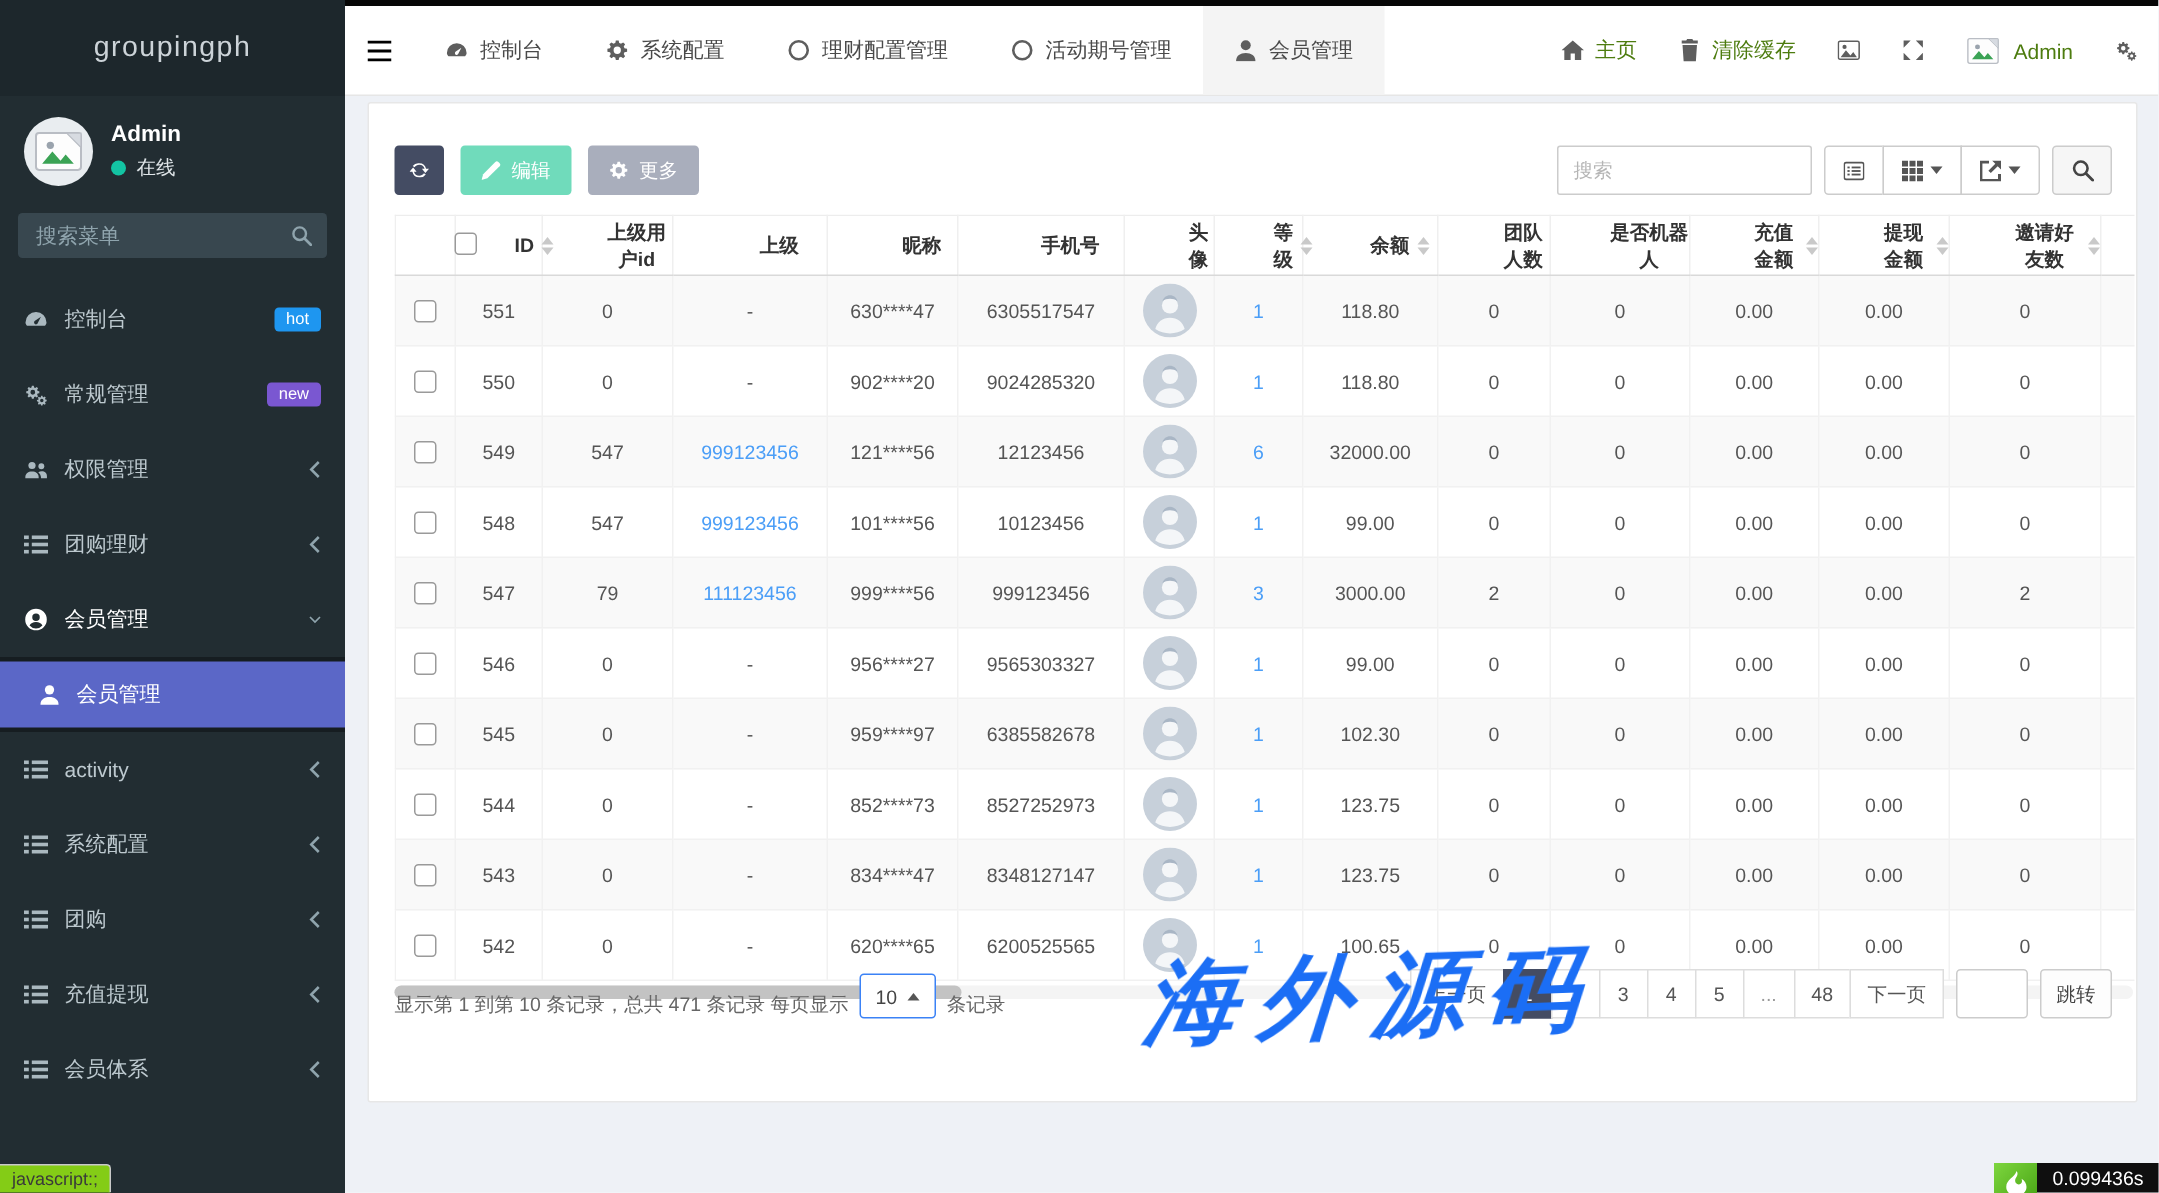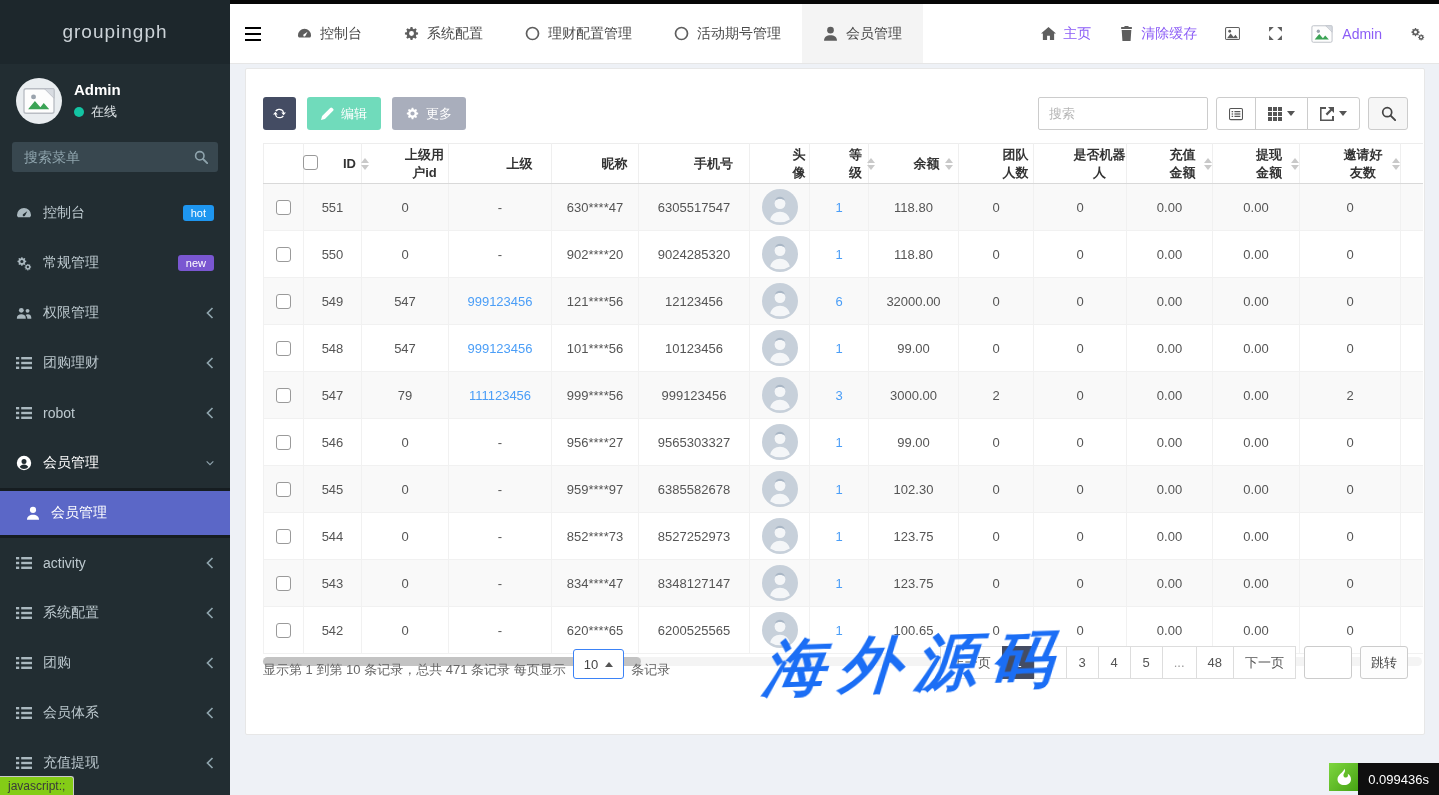--- a/index.html
+++ b/index.html
@@ -32,21 +32,21 @@
 
   
   .main { margin-left:230px; height:100%; position:relative; }
   .topnav { height:64px; background:#fff; border-top:4px solid #060606; border-bottom:1px solid #e6e6e6; display:flex; align-items:stretch; }
   .hamburger { width:46px; display:flex; align-items:center; justify-content:center; color:#4a4a4a; cursor:pointer; }
   .hamburger svg { width:16px; height:14px; }
   .nav-tab { display:flex; align-items:center; gap:8px; padding:0 21px; font-size:14px; color:#4a4a4a; cursor:pointer; }
   .nav-tab .ic { font-size:15px; color:#5e5e5e; }
   .nav-tab.active { background:#f4f4f4; }
   .topnav-right { margin-left:auto; display:flex; align-items:center; }
-  .tn-item { display:flex; align-items:center; gap:7px; padding:0 14px; font-size:14px; color:#8b5cf6; height:100%; cursor:pointer; }
+  .tn-item { display:flex; align-items:center; gap:7px; padding:0 14px; font-size:14px; color:#4d7c0f; height:100%; cursor:pointer; }
   .tn-item .ic { font-size:15px; color:#5e5e5e; }
   .tn-avatar { width:24px; height:22px; }
 
   
   .content { position:absolute; top:64px; left:0; right:0; bottom:0; background:#eef1f6; }
   .card { position:absolute; left:15px; top:4px; width:1180px; height:667px; background:#fff; border:1px solid #e7e7e7; border-radius:2px; }
   .toolbar { position:absolute; left:17px; right:16px; top:28px; height:33px; display:flex; align-items:center; }
   .btn { height:33px; border:none; border-radius:3px; color:#fff; font-size:13px; display:inline-flex; align-items:center; gap:7px; padding:0 14px; cursor:pointer; font-family:inherit; }
   .btn .ic { font-size:13px; }
   .btn.square { width:33px; padding:0; justify-content:center; }
@@ -88,21 +88,21 @@
   .pager { margin-left:auto; display:flex; list-style:none; }
   .pager li { min-width:33px; height:33px; border:1px solid #ddd; background:#fff; color:#555; display:flex; align-items:center; justify-content:center; padding:0 11px; margin-left:-1px; cursor:pointer; font-size:13px; }
   .pager li.active { background:#444c63; border-color:#444c63; color:#fff; }
   .pager li.dots { color:#999; cursor:default; }
   .jump-input { width:48px; height:33px; border:1px solid #ccc; border-radius:3px; margin-left:8px; outline:none; padding:0 6px; font-family:inherit; }
   .jump-btn { height:33px; padding:0 10px; margin-left:8px; background:#fdfdfd; border:1px solid #ccc; border-radius:3px; color:#444; font-size:13px; cursor:pointer; font-family:inherit; }
 
   
   .watermark { position:fixed; left:763px; top:622px; font-family:"DejaVu Serif", serif; font-style:italic; font-weight:bold; font-size:62px; letter-spacing:14px; color:#1b6ef5; z-index:60; transform:rotate(-2deg) skewX(-6deg); pointer-events:none; white-space:nowrap; }
   .status-tip { position:fixed; left:0; bottom:0; background:#84cc16; border:1px solid #c9c9c9; border-left:none; border-bottom:none; border-radius:0 3px 0 0; font-size:12px; color:#3a3a3a; padding:2px 8px; z-index:70; }
-  .debug-badge { position:fixed; right:0; bottom:0; display:flex; z-index:70; height:32px; }
+  .debug-badge { position:fixed; right:0; bottom:0; display:flex; z-index:70; height:20px; }
   .debug-logo { width:29px; height:28px; background:linear-gradient(135deg,#7ed63f,#46a313); display:flex; align-items:center; justify-content:center; }
   .debug-logo svg { width:20px; height:20px; }
   .debug-time { background:#0f0f0f; color:#fff; font-size:13px; display:flex; align-items:center; padding:0 10px; }
 </style>
 </head>
 <body>
 
 <aside class="sidebar">
   <div class="logo">groupingph</div>
   <div class="user-panel">
@@ -177,144 +177,126 @@
             <rect x="5.2" y="10.6" width="10.8" height="2.4"></rect>
           </svg>
         </span>
         <span>团购理财</span>
         <span class="m-chev">
           <svg viewBox="0 0 8 12">
             <path d="M6.5 1 1.5 6l5 5" fill="none" stroke="currentColor" stroke-width="1.7"></path>
           </svg>
         </span>
       </li>
+      <li class="expanded">
+        <span class="ic">
+          <svg viewBox="0 0 16 16">
+            <path fill-rule="evenodd" d="M8 .8a7.2 7.2 0 1 0 0 14.4A7.2 7.2 0 0 0 8 .8zm0 3.2a2.5 2.5 0 1 1 0 5 2.5 2.5 0 0 1 0-5zm0 10a5.7 5.7 0 0 1-4.3-2c.7-1.5 2.3-2.4 4.3-2.4s3.6.9 4.3 2.4a5.7 5.7 0 0 1-4.3 2z"></path>
+          </svg>
+        </span>
+        <span>会员管理</span>
+        <span class="m-chev">
+          <svg viewBox="0 0 12 8">
+            <path d="M1 1.5l5 5 5-5" fill="none" stroke="currentColor" stroke-width="1.7"></path>
+          </svg>
+        </span>
+      </li>
+      <li class="sub active ">
+        <span class="ic">
+          <svg viewBox="0 0 14 14">
+            <circle cx="7" cy="3.9" r="3.1"></circle>
+            <path d="M1 13.4c0-2.9 2.6-4.7 6-4.7s6 1.8 6 4.7v.4H1z"></path>
+          </svg>
+        </span>
+        <span>会员管理</span>
+      </li>
       <li>
         <span class="ic">
           <svg viewBox="0 0 16 14">
             <rect y="1" width="3.2" height="2.4"></rect>
             <rect x="5.2" y="1" width="10.8" height="2.4"></rect>
             <rect y="5.8" width="3.2" height="2.4"></rect>
             <rect x="5.2" y="5.8" width="10.8" height="2.4"></rect>
             <rect y="10.6" width="3.2" height="2.4"></rect>
             <rect x="5.2" y="10.6" width="10.8" height="2.4"></rect>
           </svg>
         </span>
-        <span>robot</span>
+        <span>activity</span>
         <span class="m-chev">
           <svg viewBox="0 0 8 12">
             <path d="M6.5 1 1.5 6l5 5" fill="none" stroke="currentColor" stroke-width="1.7"></path>
           </svg>
         </span>
-      </li>
-      <li class="expanded">
-        <span class="ic">
-          <svg viewBox="0 0 16 16">
-            <path fill-rule="evenodd" d="M8 .8a7.2 7.2 0 1 0 0 14.4A7.2 7.2 0 0 0 8 .8zm0 3.2a2.5 2.5 0 1 1 0 5 2.5 2.5 0 0 1 0-5zm0 10a5.7 5.7 0 0 1-4.3-2c.7-1.5 2.3-2.4 4.3-2.4s3.6.9 4.3 2.4a5.7 5.7 0 0 1-4.3 2z"></path>
-          </svg>
-        </span>
-        <span>会员管理</span>
-        <span class="m-chev">
-          <svg viewBox="0 0 12 8">
-            <path d="M1 1.5l5 5 5-5" fill="none" stroke="currentColor" stroke-width="1.7"></path>
-          </svg>
-        </span>
-      </li>
-      <li class="sub active ">
-        <span class="ic">
-          <svg viewBox="0 0 14 14">
-            <circle cx="7" cy="3.9" r="3.1"></circle>
-            <path d="M1 13.4c0-2.9 2.6-4.7 6-4.7s6 1.8 6 4.7v.4H1z"></path>
-          </svg>
-        </span>
-        <span>会员管理</span>
       </li>
       <li>
         <span class="ic">
           <svg viewBox="0 0 16 14">
             <rect y="1" width="3.2" height="2.4"></rect>
             <rect x="5.2" y="1" width="10.8" height="2.4"></rect>
             <rect y="5.8" width="3.2" height="2.4"></rect>
             <rect x="5.2" y="5.8" width="10.8" height="2.4"></rect>
             <rect y="10.6" width="3.2" height="2.4"></rect>
             <rect x="5.2" y="10.6" width="10.8" height="2.4"></rect>
           </svg>
         </span>
-        <span>activity</span>
+        <span>系统配置</span>
         <span class="m-chev">
           <svg viewBox="0 0 8 12">
             <path d="M6.5 1 1.5 6l5 5" fill="none" stroke="currentColor" stroke-width="1.7"></path>
           </svg>
         </span>
       </li>
       <li>
         <span class="ic">
           <svg viewBox="0 0 16 14">
             <rect y="1" width="3.2" height="2.4"></rect>
             <rect x="5.2" y="1" width="10.8" height="2.4"></rect>
             <rect y="5.8" width="3.2" height="2.4"></rect>
             <rect x="5.2" y="5.8" width="10.8" height="2.4"></rect>
             <rect y="10.6" width="3.2" height="2.4"></rect>
             <rect x="5.2" y="10.6" width="10.8" height="2.4"></rect>
           </svg>
         </span>
-        <span>系统配置</span>
+        <span>团购</span>
         <span class="m-chev">
           <svg viewBox="0 0 8 12">
             <path d="M6.5 1 1.5 6l5 5" fill="none" stroke="currentColor" stroke-width="1.7"></path>
           </svg>
         </span>
       </li>
       <li>
         <span class="ic">
           <svg viewBox="0 0 16 14">
             <rect y="1" width="3.2" height="2.4"></rect>
             <rect x="5.2" y="1" width="10.8" height="2.4"></rect>
             <rect y="5.8" width="3.2" height="2.4"></rect>
             <rect x="5.2" y="5.8" width="10.8" height="2.4"></rect>
             <rect y="10.6" width="3.2" height="2.4"></rect>
             <rect x="5.2" y="10.6" width="10.8" height="2.4"></rect>
           </svg>
         </span>
-        <span>团购</span>
+        <span>充值提现</span>
         <span class="m-chev">
           <svg viewBox="0 0 8 12">
             <path d="M6.5 1 1.5 6l5 5" fill="none" stroke="currentColor" stroke-width="1.7"></path>
           </svg>
         </span>
       </li>
       <li>
         <span class="ic">
           <svg viewBox="0 0 16 14">
             <rect y="1" width="3.2" height="2.4"></rect>
             <rect x="5.2" y="1" width="10.8" height="2.4"></rect>
             <rect y="5.8" width="3.2" height="2.4"></rect>
             <rect x="5.2" y="5.8" width="10.8" height="2.4"></rect>
             <rect y="10.6" width="3.2" height="2.4"></rect>
             <rect x="5.2" y="10.6" width="10.8" height="2.4"></rect>
           </svg>
         </span>
         <span>会员体系</span>
-        <span class="m-chev">
-          <svg viewBox="0 0 8 12">
-            <path d="M6.5 1 1.5 6l5 5" fill="none" stroke="currentColor" stroke-width="1.7"></path>
-          </svg>
-        </span>
-      </li>
-      <li>
-        <span class="ic">
-          <svg viewBox="0 0 16 14">
-            <rect y="1" width="3.2" height="2.4"></rect>
-            <rect x="5.2" y="1" width="10.8" height="2.4"></rect>
-            <rect y="5.8" width="3.2" height="2.4"></rect>
-            <rect x="5.2" y="5.8" width="10.8" height="2.4"></rect>
-            <rect y="10.6" width="3.2" height="2.4"></rect>
-            <rect x="5.2" y="10.6" width="10.8" height="2.4"></rect>
-          </svg>
-        </span>
-        <span>充值提现</span>
         <span class="m-chev">
           <svg viewBox="0 0 8 12">
             <path d="M6.5 1 1.5 6l5 5" fill="none" stroke="currentColor" stroke-width="1.7"></path>
           </svg>
         </span>
       </li>
     </ul>
 </aside>
 
 <div class="main">

